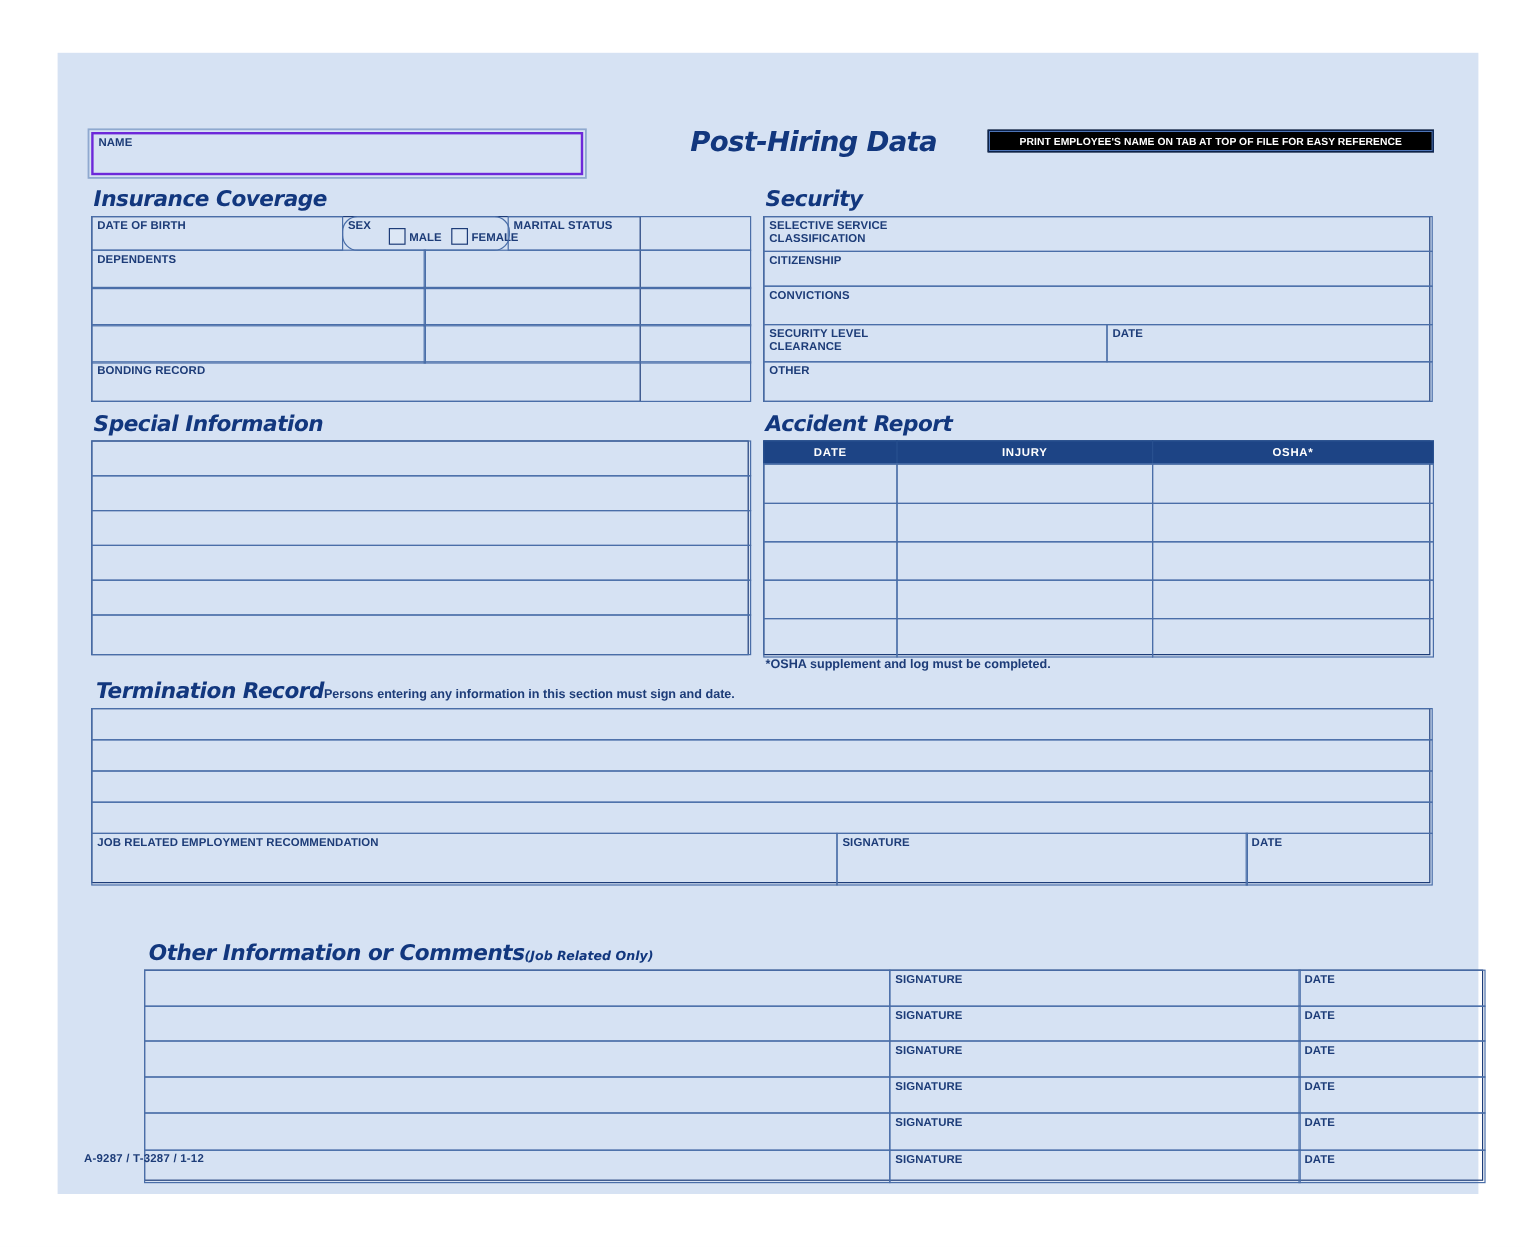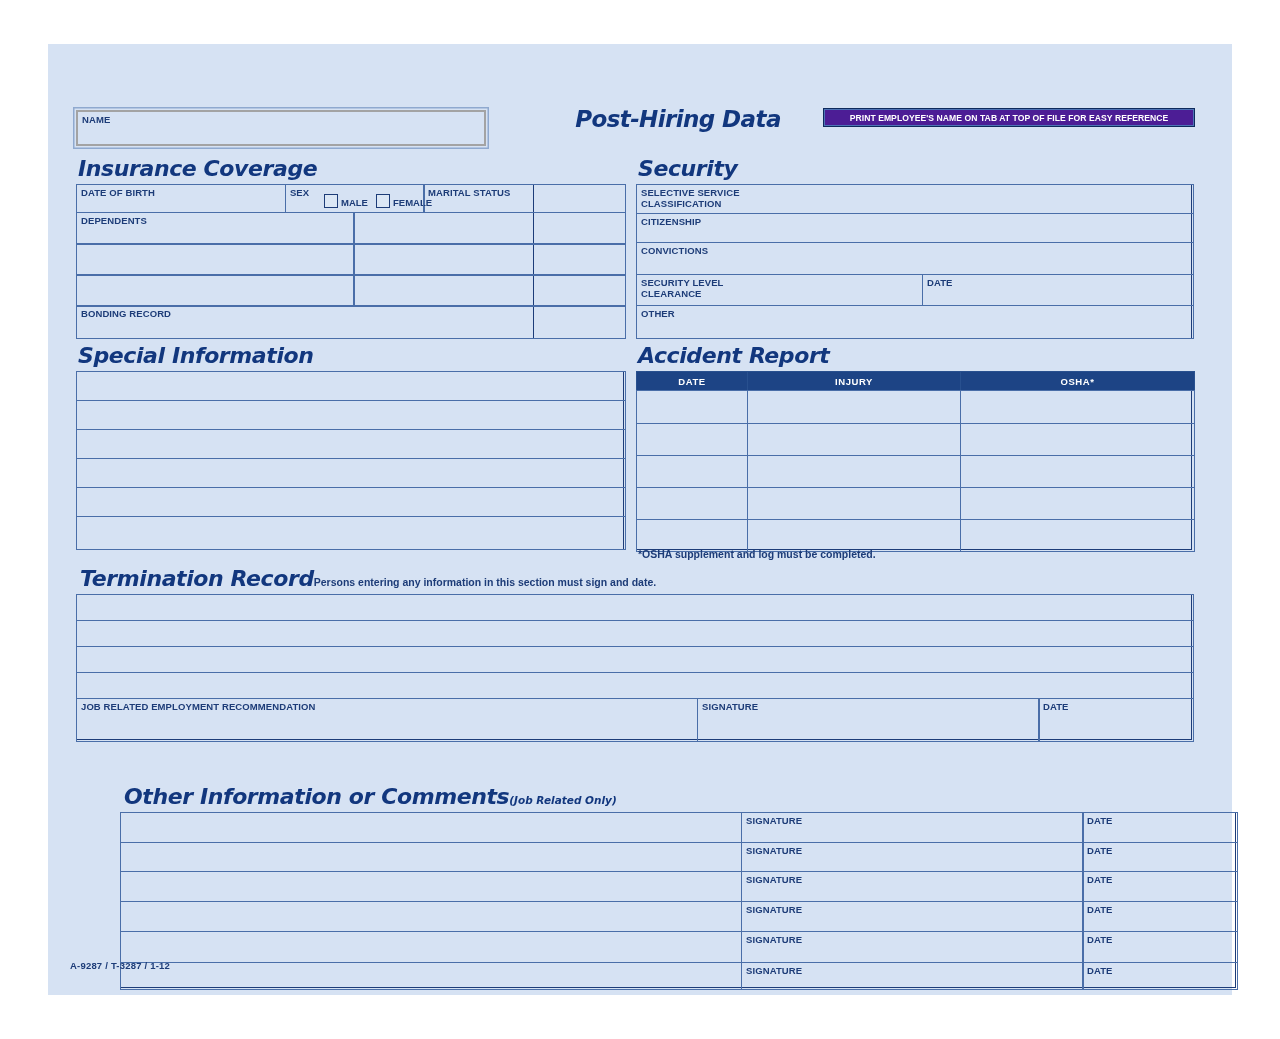--- a/index.html
+++ b/index.html
@@ -12,51 +12,51 @@
 
   
   .lbl{
     font-size:9.5px;color:#1d3c78;font-weight:700;
     letter-spacing:.1px;line-height:11px;
     padding:2px 0 0 4px;white-space:pre-line;
   }
   .sect-title{
     font-family:"DejaVu Sans",sans-serif;
     font-style:italic;font-weight:700;
-    font-size:22px;color:#12377e;
+    font-size:18px;color:#12377e;
     letter-spacing:-.4px;
     margin:0 0 3px 2px;
   }
   .sect-sub{
     font-family:"Liberation Sans",sans-serif;
     font-style:normal;font-weight:700;
     font-size:10.5px;letter-spacing:0;color:#1d3c78;
   }
   .sect-sub-i{
     font-family:"DejaVu Sans",sans-serif;
     font-style:italic;font-weight:700;
     font-size:10.5px;color:#12377e;
   }
 
   
   .box{box-sizing:border-box;border:1.6px solid #1d3c78;position:absolute;}
   .cell{box-sizing:border-box;position:absolute;border:1.3px solid #4a6ea8;}
 
   
   #name-box{left:28px;top:66px;width:410px;height:36px;
-            border:2px solid #a3a3a3;background:#d6e2f3;
+            border:2px solid #6d28d9;background:#d6e2f3;
             box-shadow:0 0 0 1.5px #d6e2f3,0 0 0 3px #8fa9cf;}
   #form-title{
     position:absolute;left:500px;top:62px;width:260px;
     font-family:"DejaVu Sans",sans-serif;font-style:italic;font-weight:700;
     font-size:23px;color:#12377e;letter-spacing:-.6px;text-align:center;
   }
   #tab-note{
     position:absolute;left:775px;top:64px;width:370px;height:17px;
-    background:#4c1d95;border:1.5px solid #0e2a5c;
+    background:#000000;border:1.5px solid #0e2a5c;
     box-shadow:inset 0 0 0 1px #4e74b6;
     color:#ffffff;font-size:8.6px;font-weight:700;letter-spacing:.05px;
     display:flex;align-items:center;justify-content:center;
   }
 
   
   .sect{position:absolute;}
 
   
   .cb{
@@ -102,21 +102,21 @@
   <div id="tab-note">PRINT EMPLOYEE'S NAME ON TAB AT TOP OF FILE FOR EASY REFERENCE</div>
 
   <div class="sect" style="left:28px;top:112px;width:548px;">
     <div class="sect-title">Insurance Coverage</div>
     <div class="box" style="position:relative;left:0;top:0;width:458px;height:155px;">
 
       <div class="cell" style="left:-1px;top:-1px;width:210px;height:29px;">
         <div class="lbl">DATE OF BIRTH</div>
       </div>
 
-      <div class="cell" style="left:208px;top:-1px;width:140px;height:29px;">
+      <div class="cell" style="left:208px;top:-1px;width:140px;height:29px;border-radius:13px;">
         <div class="sexwrap">
           <span class="t">SEX</span>
           <span class="opt" style="left:38px;">
             <i class="cb"></i>
             <span>MALE</span>
           </span>
           <span class="opt" style="left:90px;">
             <i class="cb"></i>
             <span>FEMALE</span>
           </span>

